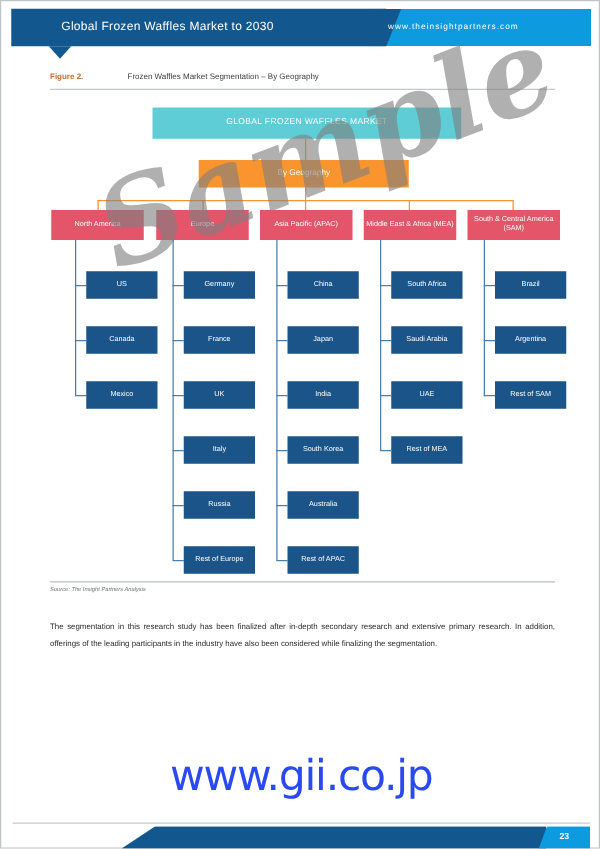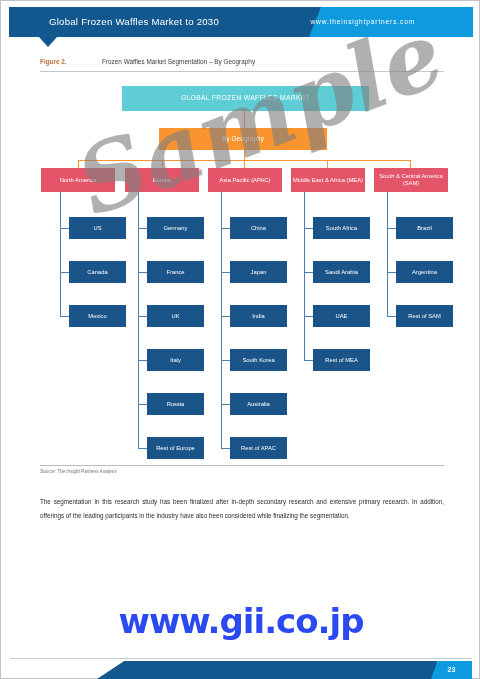--- a/index.html
+++ b/index.html
@@ -185,21 +185,21 @@
     text-align: justify;
   }
 
   
   .gii {
     position: absolute;
     left: 0; top: 600px;
     width: 480px;
     text-align: center;
     font-family: "DejaVu Sans", sans-serif;
-    font-weight: bold;
+    font-weight: normal;
     font-size: 34px;
     color: #2b49f0;
     letter-spacing: -1px;
   }
 
   
   .footer-rule {
     position: absolute;
     left: 9px; top: 657px;
     width: 462px; height: 1px;

